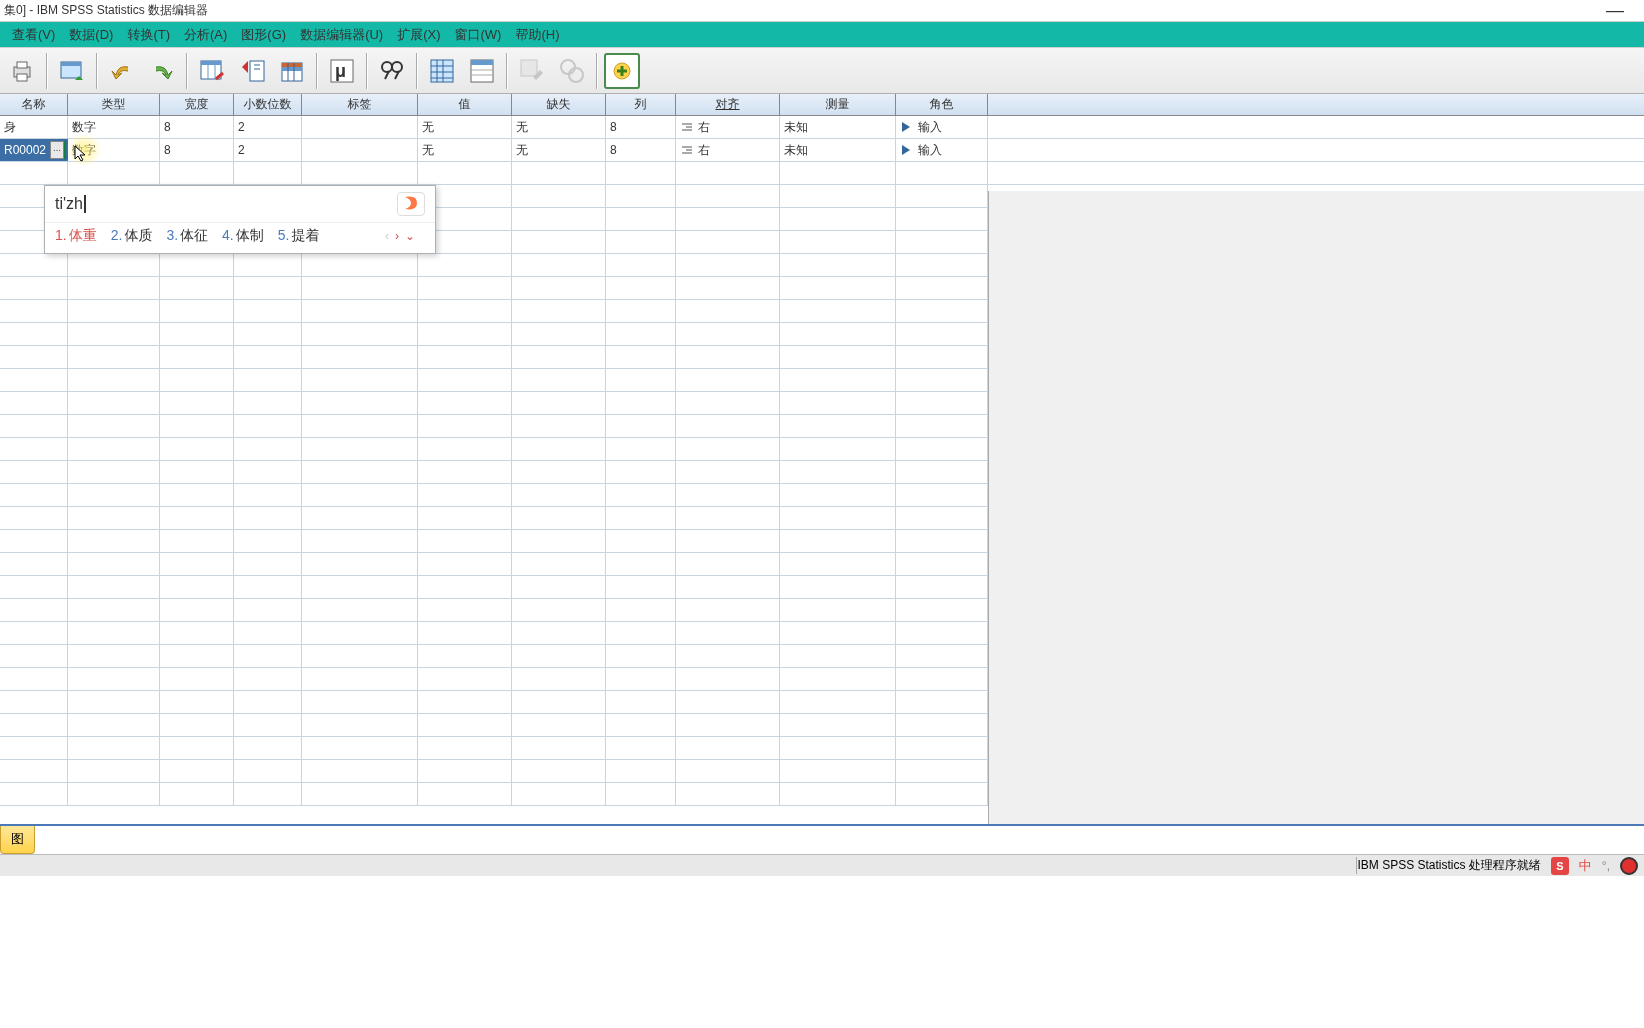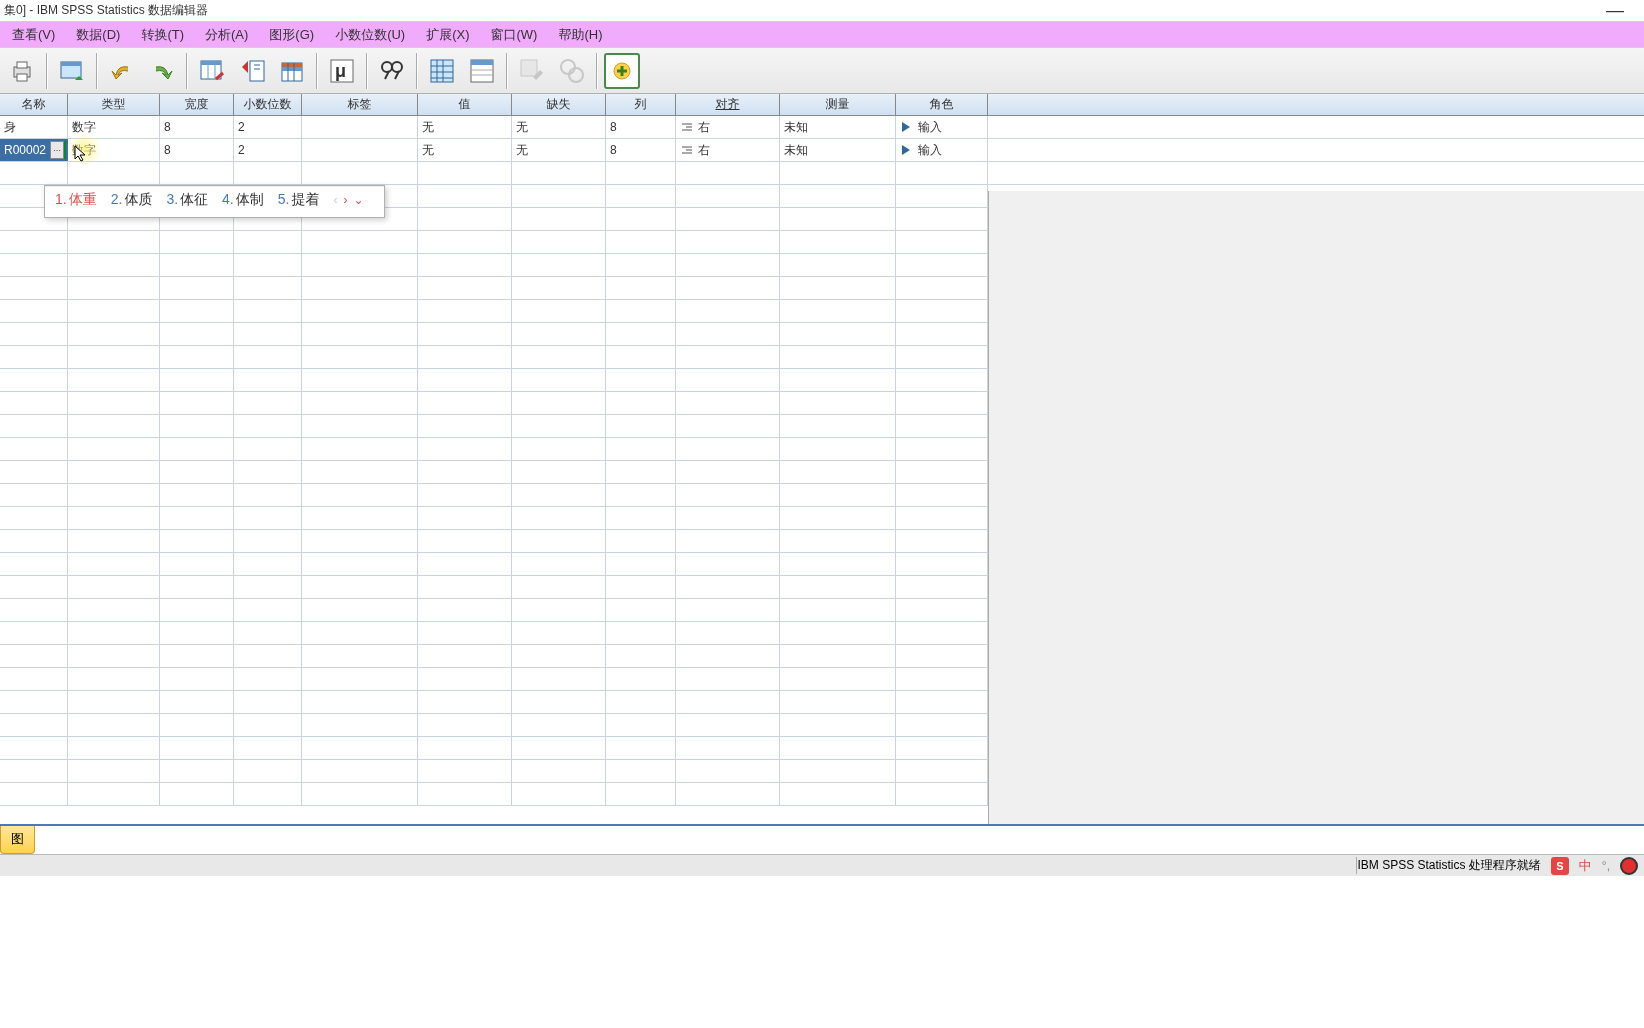--- a/index.html
+++ b/index.html
@@ -1,21 +1,21 @@
 <!DOCTYPE html>
 <html><head>
   <meta charset="utf-8">
   <style>
     * { margin: 0; padding: 0; box-sizing: border-box; }
     body { font-family: "Microsoft YaHei", Arial, sans-serif; font-size: 12px; background: #fff; overflow: hidden; position: relative; width: 1644px; height: 1028px; }
     
     .title-bar { height: 22px; background: #fff; border-bottom: 1px solid #d0d0d0; display: flex; align-items: center; padding-left: 4px; font-size: 12px; color: #333; }
     .title-bar .minimize { margin-left: auto; margin-right: 20px; font-size: 18px; cursor: pointer; }
     
-    .menu-bar { height: 26px; background: #f0abfc; border-bottom: 1px solid #d0d0d0; display: flex; align-items: center; padding-left: 12px; gap: 21px; font-size: 13px; }
+    .menu-bar { height: 26px; background: #14b8a6; border-bottom: 1px solid #d0d0d0; display: flex; align-items: center; padding-left: 12px; gap: 14px; font-size: 13px; }
     .menu-item { cursor: pointer; color: #333; }
     
     .toolbar { height: 46px; background: linear-gradient(#f5f5f5, #e8e8e8); border-bottom: 1px solid #b0b0b0; display: flex; align-items: center; padding-left: 4px; gap: 4px; }
     .tb-sep { width: 2px; height: 36px; border-left: 1px solid #aaa; border-right: 1px solid #fff; margin: 0 2px; }
     .tb-btn { width: 36px; height: 36px; border: 1px solid transparent; display: flex; align-items: center; justify-content: center; cursor: pointer; border-radius: 3px; }
     .tb-btn.disabled { opacity: 0.45; cursor: default; }
     .tb-btn.active { border: 2px solid #4a8a4a; background: #fff; }
     
     .grid-container { position: relative; height: 740px; overflow: hidden; border-bottom: 1px solid #22c55e; }
     .grid-header { display: flex; height: 22px; background: linear-gradient(#e8f0fa, #d0e0f0); border-bottom: 1px solid #888; }
@@ -91,21 +91,21 @@
   <span>集0] - IBM SPSS Statistics 数据编辑器</span>
   <span class="minimize">—</span>
 </div>
 
 <div class="menu-bar">
   <span class="menu-item">查看(V)</span>
   <span class="menu-item">数据(D)</span>
   <span class="menu-item">转换(T)</span>
   <span class="menu-item">分析(A)</span>
   <span class="menu-item">图形(G)</span>
-  <span class="menu-item">小数位数(U)</span>
+  <span class="menu-item">数据编辑器(U)</span>
   <span class="menu-item">扩展(X)</span>
   <span class="menu-item">窗口(W)</span>
   <span class="menu-item">帮助(H)</span>
 </div>
 
 <div class="toolbar">
   <div class="tb-btn">
     <svg width="28" height="28" viewBox="0 0 28 28">
         <rect x="6" y="10" width="16" height="10" fill="#e0e0e0" stroke="#666"></rect>
         <rect x="9" y="5" width="10" height="6" fill="#fff" stroke="#666"></rect>
@@ -667,20 +667,28 @@
           <div class="cell w-measure"></div>
           <div class="cell w-role"></div>
         </div>
       </div>
   </div>
 
   <div class="empty-area"></div>
 </div>
 
 <div class="ime-popup">
+  <div class="ime-input">
+    <span class="ime-input-text">ti'zh</span>
+    <div class="ime-logo">
+      <svg width="20" height="18" viewBox="0 0 20 18">
+          <path d="M4 2 Q16 0 16 8 Q16 16 4 14 Q10 12 10 8 Q10 4 4 2" fill="#ff7744"></path>
+        </svg>
+    </div>
+  </div>
   <div class="ime-candidates">
     <span class="ime-cand first"><span class="num">1.</span><span>体重</span></span>
     <span class="ime-cand rest"><span class="num">2.</span><span>体质</span></span>
     <span class="ime-cand rest"><span class="num">3.</span><span>体征</span></span>
     <span class="ime-cand rest"><span class="num">4.</span><span>体制</span></span>
     <span class="ime-cand rest"><span class="num">5.</span><span>提着</span></span>
     <div class="ime-nav">
       <span class="disabled">‹</span>
       <span>›</span>
       <span>⌄</span>

